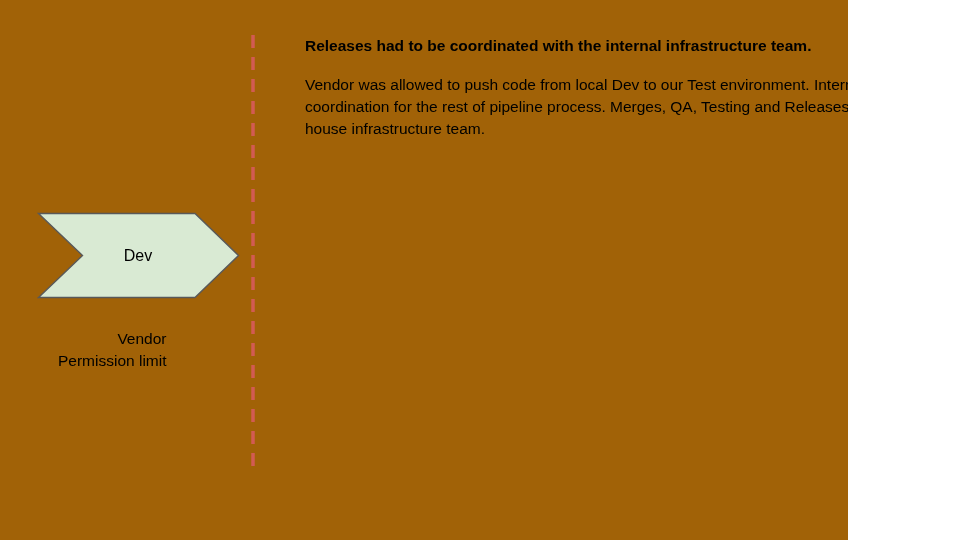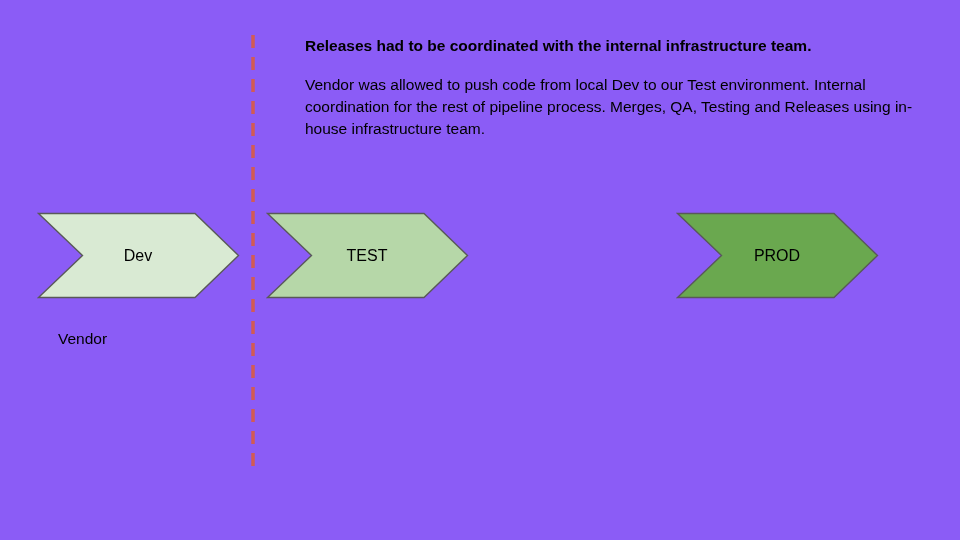--- a/index.html
+++ b/index.html
@@ -4,23 +4,23 @@
 <style>
   html, body {
     margin: 0;
     padding: 0;
     background: #ffffff;
     font-family: "Liberation Sans", sans-serif;
     color: #000000;
   }
   .canvas {
     position: relative;
-    width: 960px;
+    width: 848px;
     height: 540px;
-    background: #8b5cf6;
+    background: #a16207;
     overflow: hidden;
   }
   .heading {
     position: absolute;
     left: 305px;
     top: 36px;
     font-size: 15.5px;
     font-weight: bold;
     line-height: 20px;
     white-space: nowrap;
@@ -79,32 +79,21 @@
     <line x1="4" y1="0" x2="4" y2="436" stroke-width="3.5" stroke-dasharray="13 9" stroke="#d25b53"></line>
   </svg>
 
   <div class="chevron chevron-dev">
     <svg viewBox="0 0 203 87">
       <polygon points="1.5,1.5 158,1.5 201.5,43.5 158,85.5 1.5,85.5 45.5,43.5" fill="#d9ead3" stroke="#595959"></polygon>
       <text x="101" y="49" text-anchor="middle">Dev</text>
     </svg>
   </div>
 
-  <div class="chevron chevron-test">
-    <svg viewBox="0 0 203 87">
-      <polygon points="1.5,1.5 158,1.5 201.5,43.5 158,85.5 1.5,85.5 45.5,43.5" fill="#b6d7a8" stroke="#595959"></polygon>
-      <text x="101" y="49" text-anchor="middle">TEST</text>
-    </svg>
-  </div>
 
 
-  <div class="chevron chevron-prod">
-    <svg viewBox="0 0 203 87">
-      <polygon points="1.5,1.5 158,1.5 201.5,43.5 158,85.5 1.5,85.5 45.5,43.5" fill="#6aa84f" stroke="#595959"></polygon>
-      <text x="101" y="49" text-anchor="middle">PROD</text>
-    </svg>
-  </div>
 
   <div class="note">
     <div>Vendor</div>
+    <div>Permission limit</div>
   </div>
 
 </div>
 
 </body></html>

